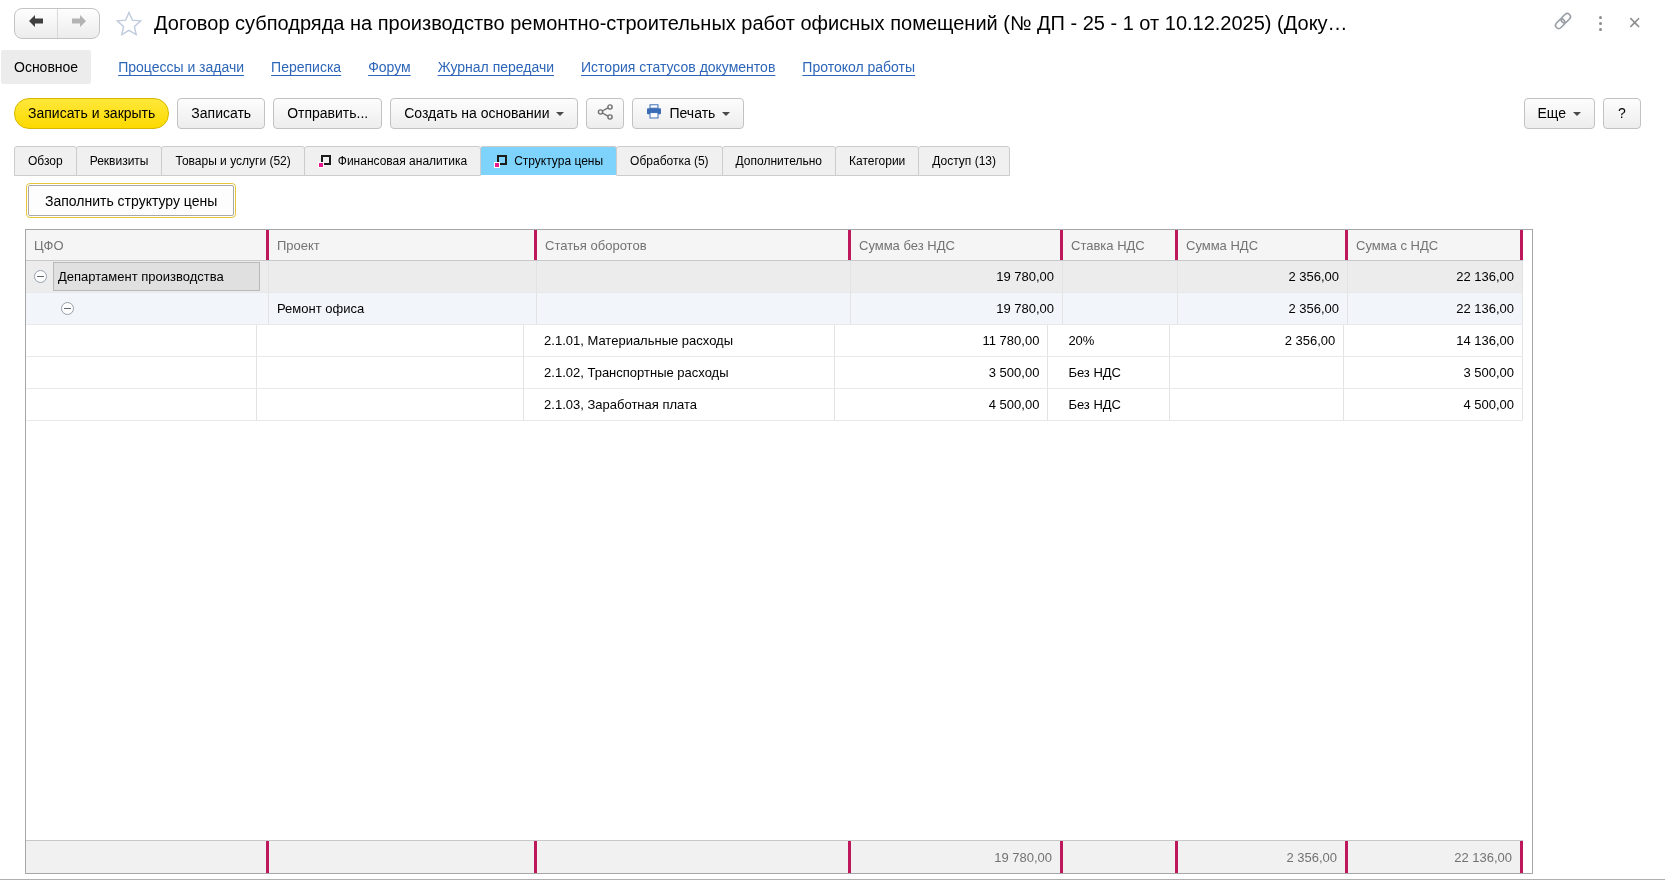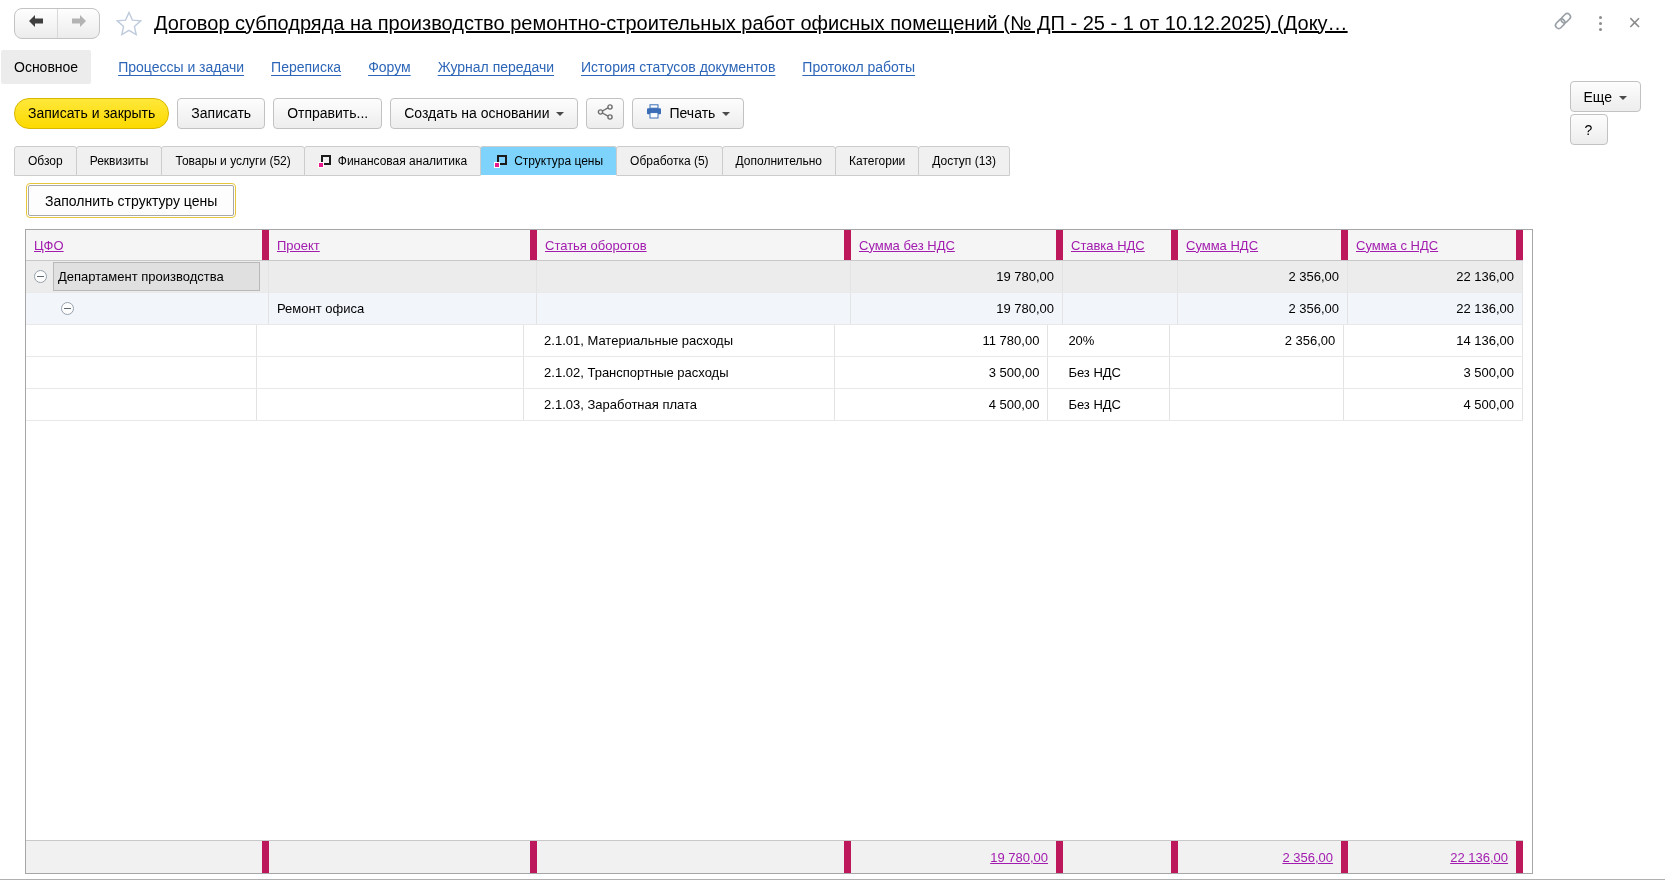--- a/index.html
+++ b/index.html
@@ -10,40 +10,40 @@
     font-family:"Liberation Sans","DejaVu Sans",sans-serif;
   }
 
   
   .titlebar { display:flex; align-items:center; height:46px; padding:0 24px 0 14px; }
   .navgroup { display:flex; height:31px; border:1px solid #c3c3c3; border-radius:8px;
               background:linear-gradient(#fefefe,#ececec); overflow:hidden; flex:none; }
   .navbtn { width:42px; display:flex; align-items:center; justify-content:center; cursor:pointer; }
   .navbtn + .navbtn { border-left:1px solid #d8d8d8; }
   .star { margin:0 12px 0 16px; display:flex; flex:none; }
-  .title { font-size:20px; white-space:nowrap; overflow:hidden; flex:0 1 auto; margin-right:0;text-decoration:underline; }
+  .title { font-size:20px; white-space:nowrap; overflow:hidden; flex:0 1 auto; margin-right:0; }
   .tb-icons { margin-left:auto; display:flex; align-items:center; gap:24px; flex:none; }
   .kebab { display:flex; flex-direction:column; gap:3px; cursor:pointer; padding:2px; }
   .kebab i { width:3px; height:3px; background:#8c8c8c; border-radius:50%; }
   .close-x { font-size:22px; color:#8c8c8c; line-height:1; cursor:pointer; }
 
   
   .navrow { display:flex; align-items:center; gap:27px; padding:0 1px; height:42px; }
   .nav-active { background:#ececec; padding:9px 13px; font-size:14px; border-radius:2px; cursor:default; color:#000; text-decoration:none; }
   .navlink { color:#2d66b8; font-size:14px; text-decoration:underline; text-underline-offset:3px; cursor:pointer; }
 
   
   .toolbar { display:flex; align-items:center; gap:8px; padding:9px 24px 9px 14px; height:50px; }
   .btn { height:31px; padding:0 13px; display:inline-flex; align-items:center; gap:7px;
          background:linear-gradient(#fdfdfd,#ededed); border:1px solid #c2c2c2; border-radius:4px;
          font-size:14px; font-family:inherit; cursor:pointer; color:#000; white-space:nowrap; }
   .btn-primary { background:linear-gradient(#ffe83a,#fcd900); border-color:#d8b700; font-weight:normal;border-radius:15px; }
   .btn-icon { width:38px; justify-content:center; padding:0; }
   .caret { width:0; height:0; border-left:4px solid transparent; border-right:4px solid transparent; border-top:4px solid #4a4a4a; margin-top:2px; }
-  .tb-right { margin-left:auto; display:flex; gap:2px;flex-direction:column; }
+  .tb-right { margin-left:auto; display:flex; gap:8px; }
 
   
   .tabsrow { display:flex; align-items:flex-end; padding:8px 14px 0; height:38px; }
   .tab { height:30px; padding:0 13px; display:inline-flex; align-items:center; gap:7px;
          background:#f0f0f0; border:1px solid #cccccc; border-radius:3px 3px 0 0;
          font-size:12px; cursor:pointer; position:relative; }
   .tab + .tab { margin-left:-1px; }
   .tab.active { background:#7dd3fc; border-bottom-color:#ffffff; z-index:2; }
   .tabicon { display:flex; flex:none; }
 
@@ -58,21 +58,21 @@
   .trow { display:flex; width:1497px; flex:0 0 32px; align-items:stretch; border-bottom:1px solid #e9e9e9; }
   .trow.hdr { flex:0 0 31px; background:#f5f5f5; border-bottom:1px solid #c8c8c8; }
   .trow.group { background:#ececec; }
   .trow.subgroup { background:#f2f6fb; }
   .trow.detail { background:#ffffff;gap:12px; }
   .filler { flex:1 1 auto; }
   .trow.ftr { flex:0 0 33px; background:#f1f1f1; border-top:1px solid #c8c8c8; border-bottom:none; }
 
   .cell { display:flex; align-items:center; padding:0 8px; font-size:13px;
           border-right:1px solid #e3e3e3; overflow:hidden; white-space:nowrap; }
-  .hdr .cell, .ftr .cell { border-right:7px solid #be185d; color:#a21caf;text-decoration:underline; }
+  .hdr .cell, .ftr .cell { border-right:3px solid #be185d; color:#737373; }
   .num { justify-content:flex-end; }
   .c0{width:243px} .c1{width:268px} .c2{width:314px} .c3{width:212px} .c4{width:115px} .c5{width:170px} .c6{width:175px}
 
   .expander { width:13px; height:13px; border:1px solid #97a1ac; border-radius:50%;
               display:inline-flex; align-items:center; justify-content:center; flex:none;
               margin-right:6px; background:#fdfdfd; cursor:pointer; }
   .expander::after { content:""; width:7px; height:1px; background:#5e6974; }
   .lvl1 { margin-left:27px; }
   .sel-cell { background:#e0e0e0; border:1px solid #b9b9b9; align-self:stretch; display:flex;
               align-items:center; flex:1; margin:1px 0; padding:0 4px; }

